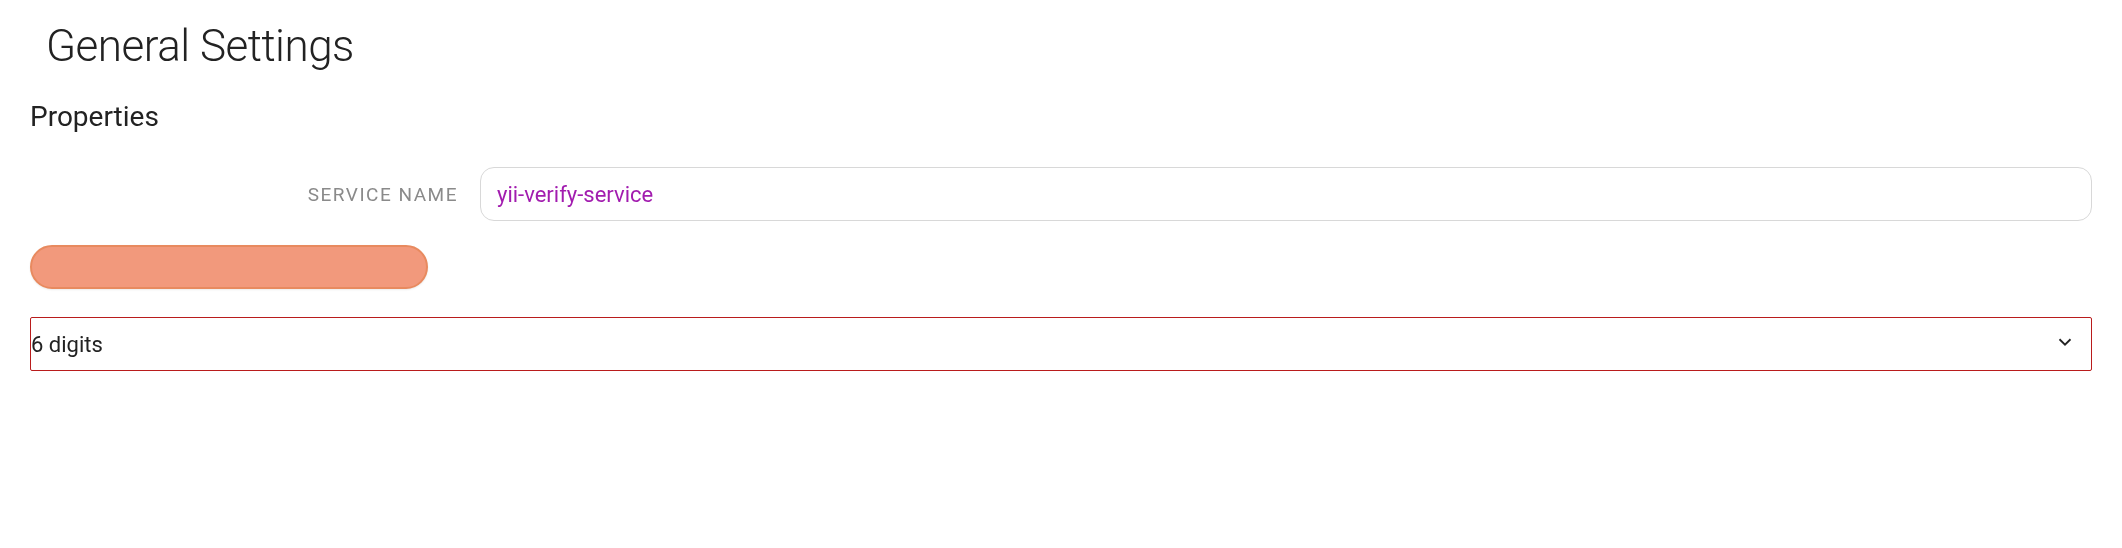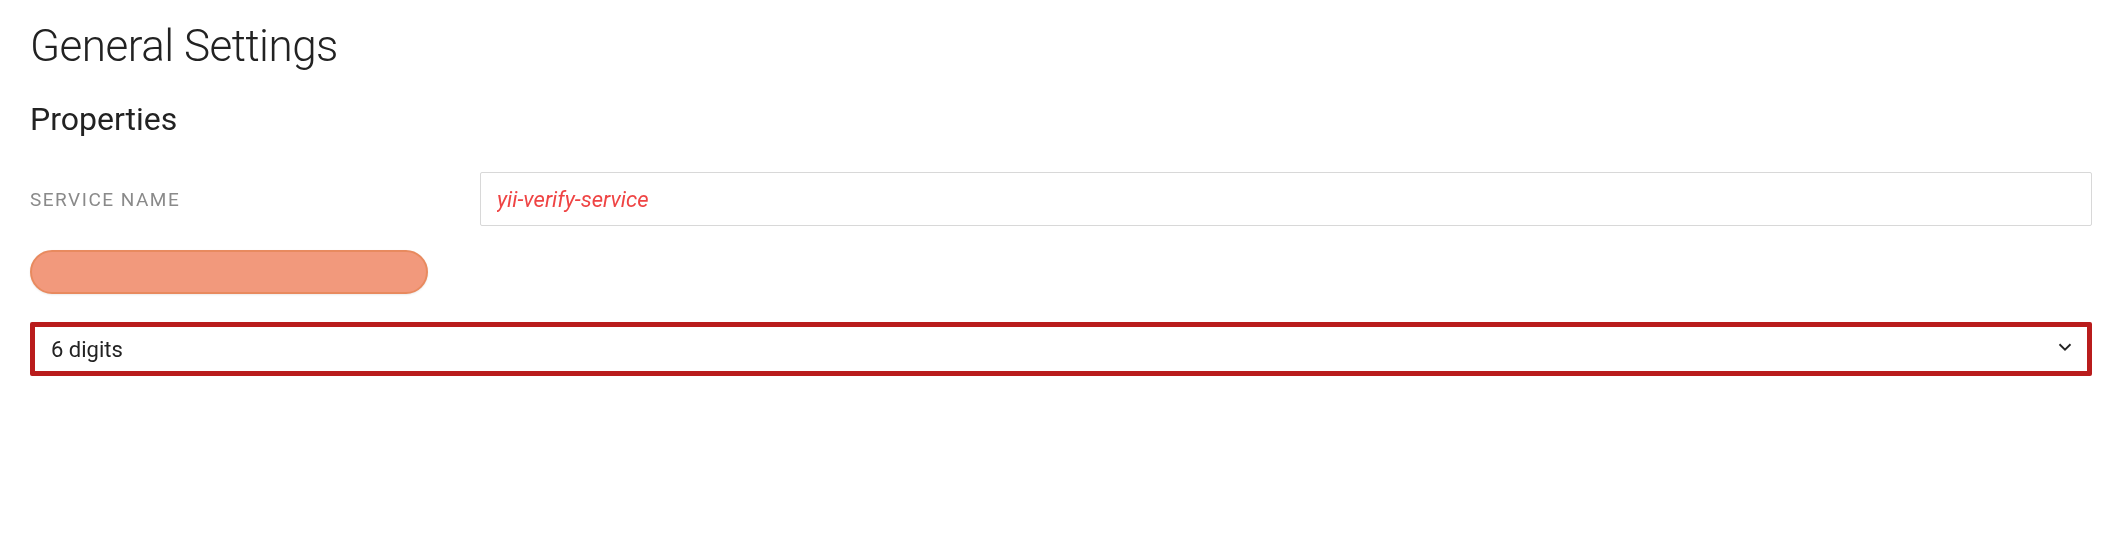--- a/index.html
+++ b/index.html
@@ -13,80 +13,81 @@
       color: #222;
       padding: 20px 30px;
       width: 2122px;
     }
     .page-title {
       font-size: 44px;
       font-weight: 300;
       color: #222;
       margin-bottom: 28px;
       letter-spacing: -0.5px;
+      margin-left: 16px;
     }
     .section-title {
-      font-size: 32px;
+      font-size: 28px;
       font-weight: 400;
       color: #222;
       margin-bottom: 34px;
     }
     .form-row {
       display: flex;
       align-items: center;
       margin-bottom: 24px;
       position: relative;
     }
     .label-col {
       width: 450px;
+      text-align: right;
       padding-right: 22px;
       position: relative;
     }
     .field-label {
       font-size: 19px;
       letter-spacing: 1.5px;
       color: #8a8a8a;
       text-transform: uppercase;
       font-weight: 400;
     }
     .input-col {
       flex: 1;
       position: relative;
     }
     .text-input {
       width: 100%;
       height: 54px;
       border: 1px solid #d8d8d8;
-      border-radius: 2px;
+      border-radius: 14px;
       padding: 0 16px;
       font-size: 22px;
-      color: #ef4444;
+      color: #a21caf;
       background: #fff;
       font-family: inherit;
-      font-style: italic;
     }
     .sid-redacted {
       display: inline-block;
       width: 398px;
       height: 44px;
       background: #f2997c;
       border: 2px solid #e88a5f;
       border-radius: 22px;
       box-shadow: 0 1px 2px rgba(0,0,0,0.08);
     }
     .select-wrapper {
       position: relative;
       width: 100%;
     }
     .select-input {
       width: 100%;
       height: 54px;
-      border: 5px solid #b91c1c;
+      border: 1px solid #b91c1c;
       border-radius: 2px;
-      padding: 0 44px 0 16px;
+      padding: 0 44px 0 0;
       font-size: 22px;
       color: #222;
       background: #fff;
       appearance: none;
       -webkit-appearance: none;
       font-family: inherit;
       cursor: pointer;
     }
     .select-wrapper .chevron {
       position: absolute;

